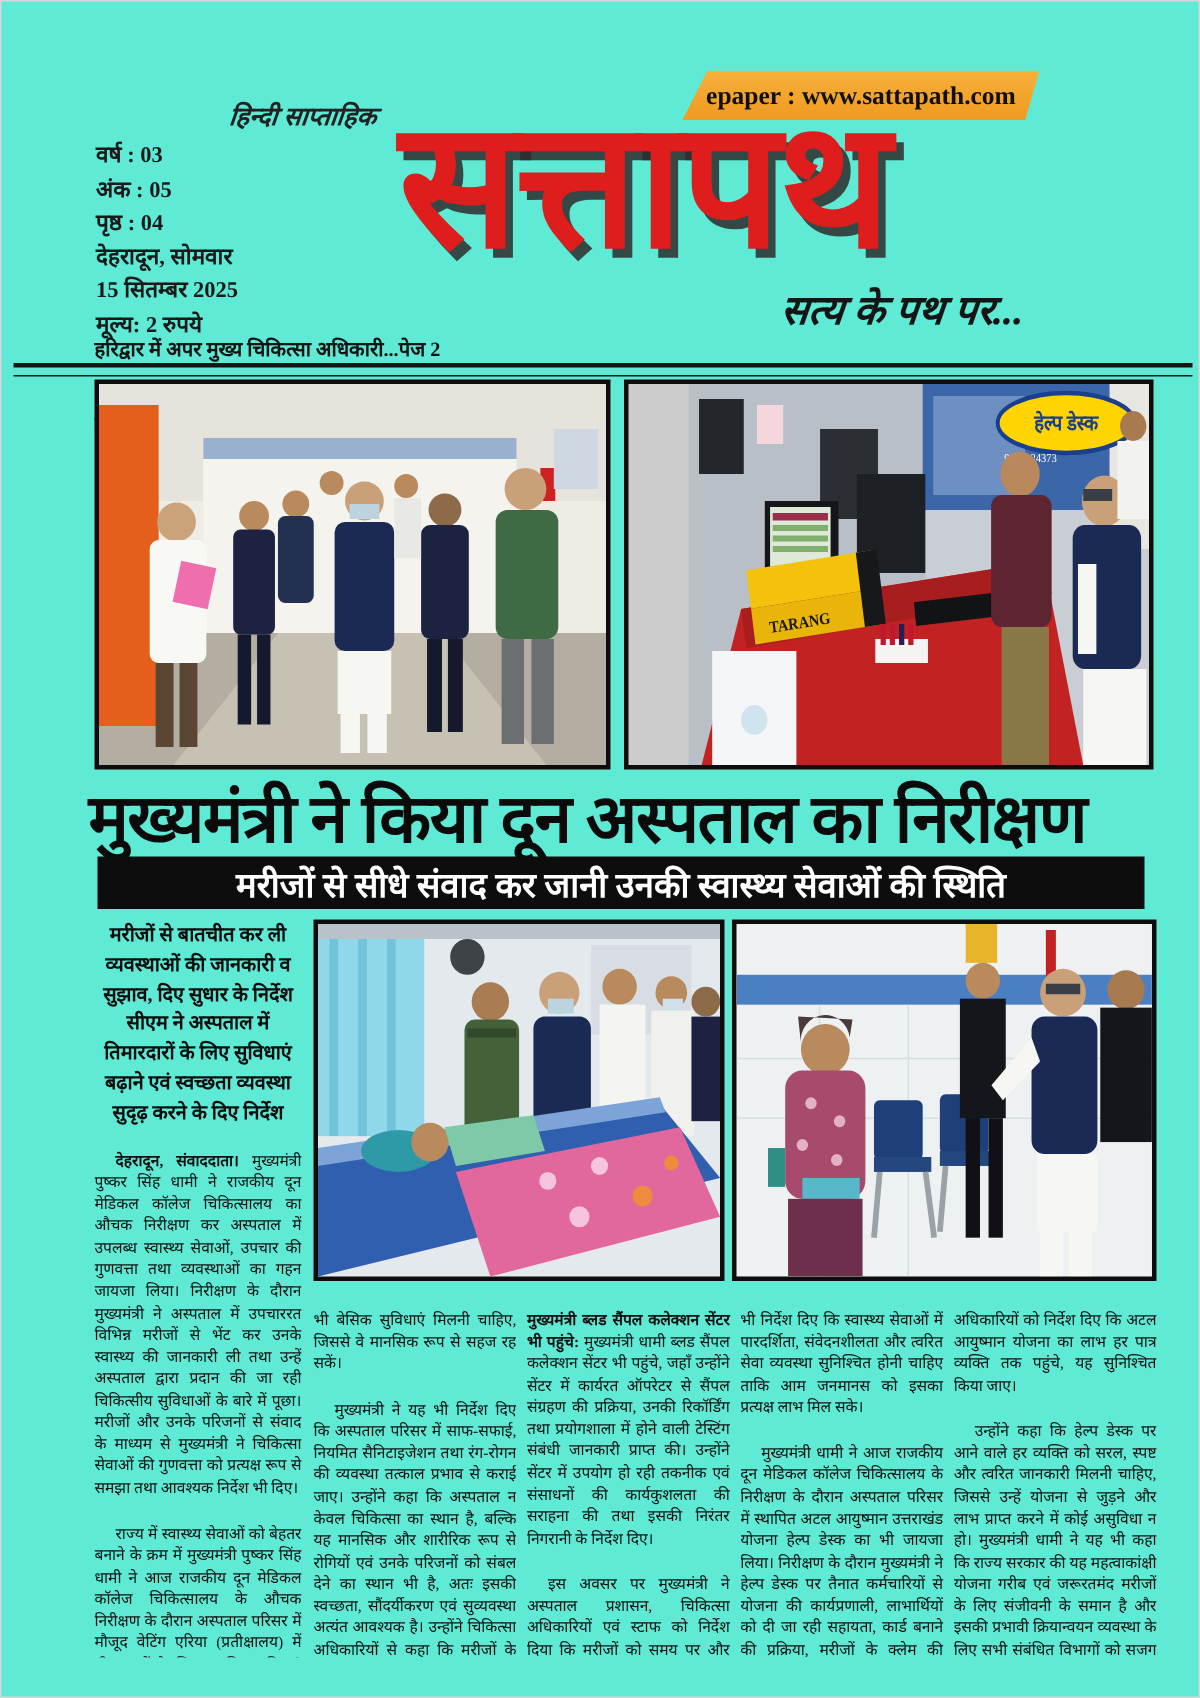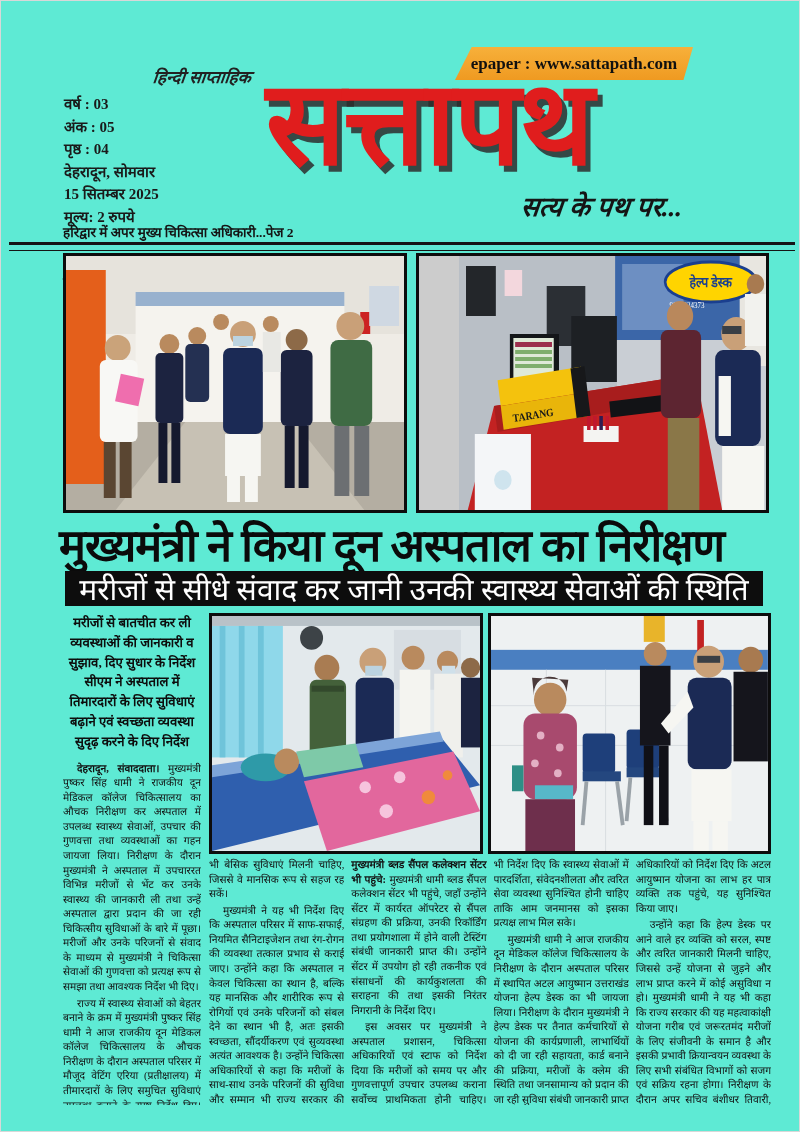--- a/index.html
+++ b/index.html
@@ -49,26 +49,26 @@
   .top-photos .photo-a{width:344px; height:260px;}
   .top-photos .photo-b{width:353px; height:260px;padding-left:40px;}
   
   .main-headline{
     position:absolute; left:58px; top:512px; width:700px; 
     font-size:45px; font-weight:bold; color:#0b0b0b; letter-spacing:-1px; white-space:nowrap;
   }
   .sub-headline{
     position:absolute; left:64px; top:570px; width:698px; height:35px; background:#0d0d0d;
     color:#fff; display:flex; align-items:center; justify-content:center;
-    font-size:30px; font-weight:normal;
+    font-size:23px; font-weight:bold;
   }
   
   .body-area{position:absolute; left:62px; top:612px; width:708px; height:492px; display:flex; gap:8px;}
   .col{font-size:10.4px; line-height:1.4; text-align:justify; overflow:hidden;}
-  .col p{margin:0 0 2px 0;}
+  .col p{margin:16px 0 2px 0;}
   .col p.indent{text-indent:14px;}
   .col-1{width:138px; height:492px;}
   .lead-block{
     font-size:13.2px; font-weight:bold; text-align:center; line-height:1.5;
     margin-bottom:10px; color:#0d0d0d;
   }
   .lead-block p{margin:0;}
   .right-zone{width:562px; display:flex; flex-direction:column;justify-content:center;}
   .mid-photos{display:flex; gap:5px; height:241px; margin-bottom:4px;}
   .mid-photos .photo-c{width:281px; height:241px;}

